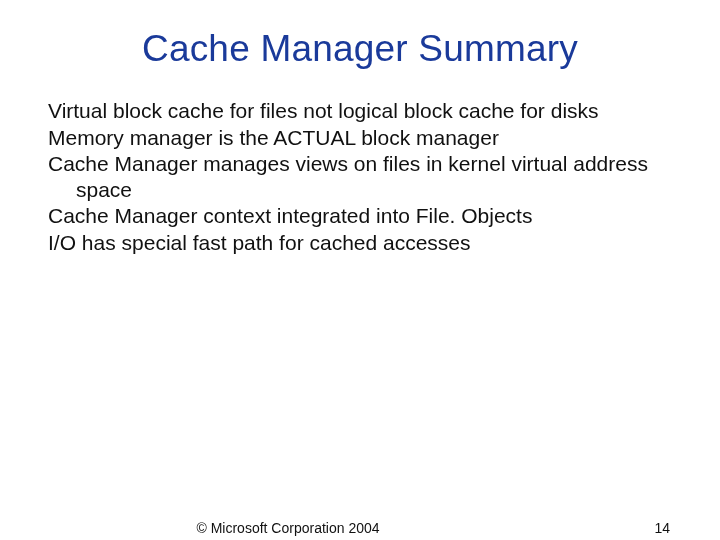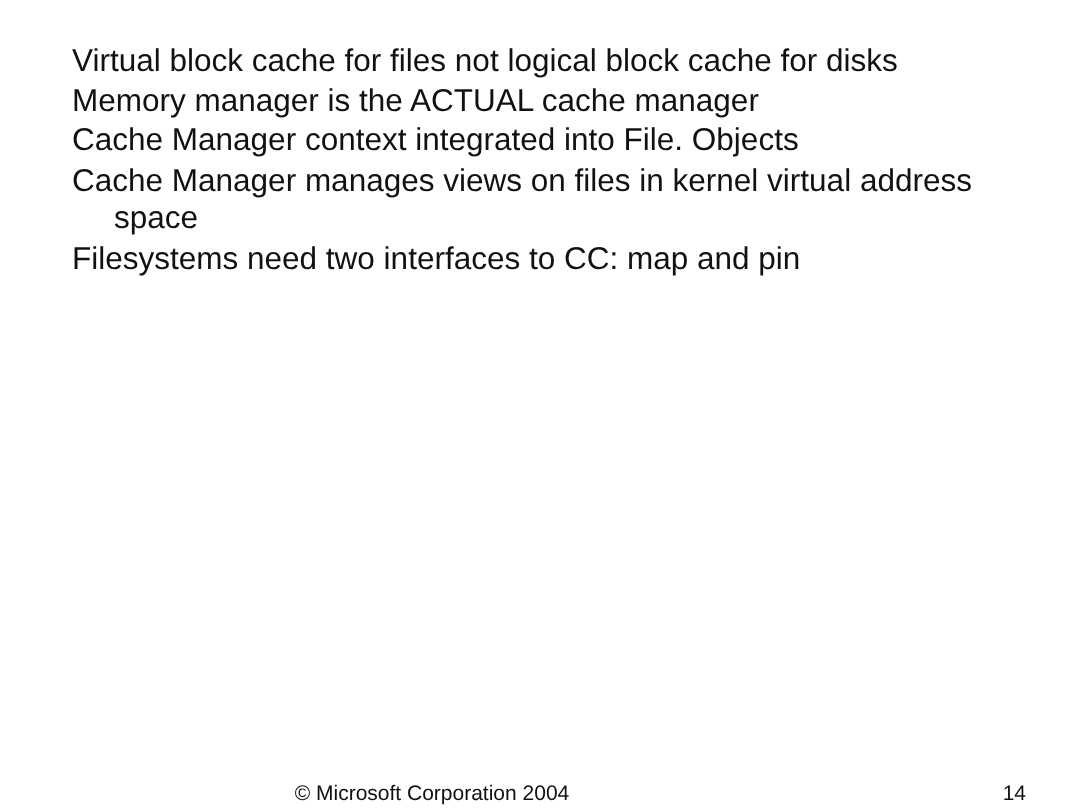--- a/index.html
+++ b/index.html
@@ -43,31 +43,32 @@
     font-size: 14px;
   }
   .copyright {
     position: absolute;
     left: 0;
     width: 576px;
     text-align: center;
   }
   .pagenum {
     position: absolute;
-    right: 36px;
+    right: 50px;
   }
 </style>
 </head>
 <body>
 
 <div class="slide">
+  <h1 class="title">Cache Manager Summary</h1>
   <ul class="body-list">
     <li>Virtual block cache for files not logical block cache for disks</li>
-    <li>Memory manager is the ACTUAL cache manager</li>
+    <li>Memory manager is the ACTUAL block manager</li>
+    <li>Cache Manager manages views on files in kernel virtual address space</li>
     <li>Cache Manager context integrated into File. Objects</li>
-    <li>Cache Manager manages views on files in kernel virtual address space</li>
-    <li>Filesystems need two interfaces to CC: map and pin</li>
+    <li>I/O has special fast path for cached accesses</li>
   </ul>
   <div class="footer">
     <span class="copyright">© Microsoft Corporation 2004</span>
     <span class="pagenum">14</span>
   </div>
 </div>
 
 </body></html>

